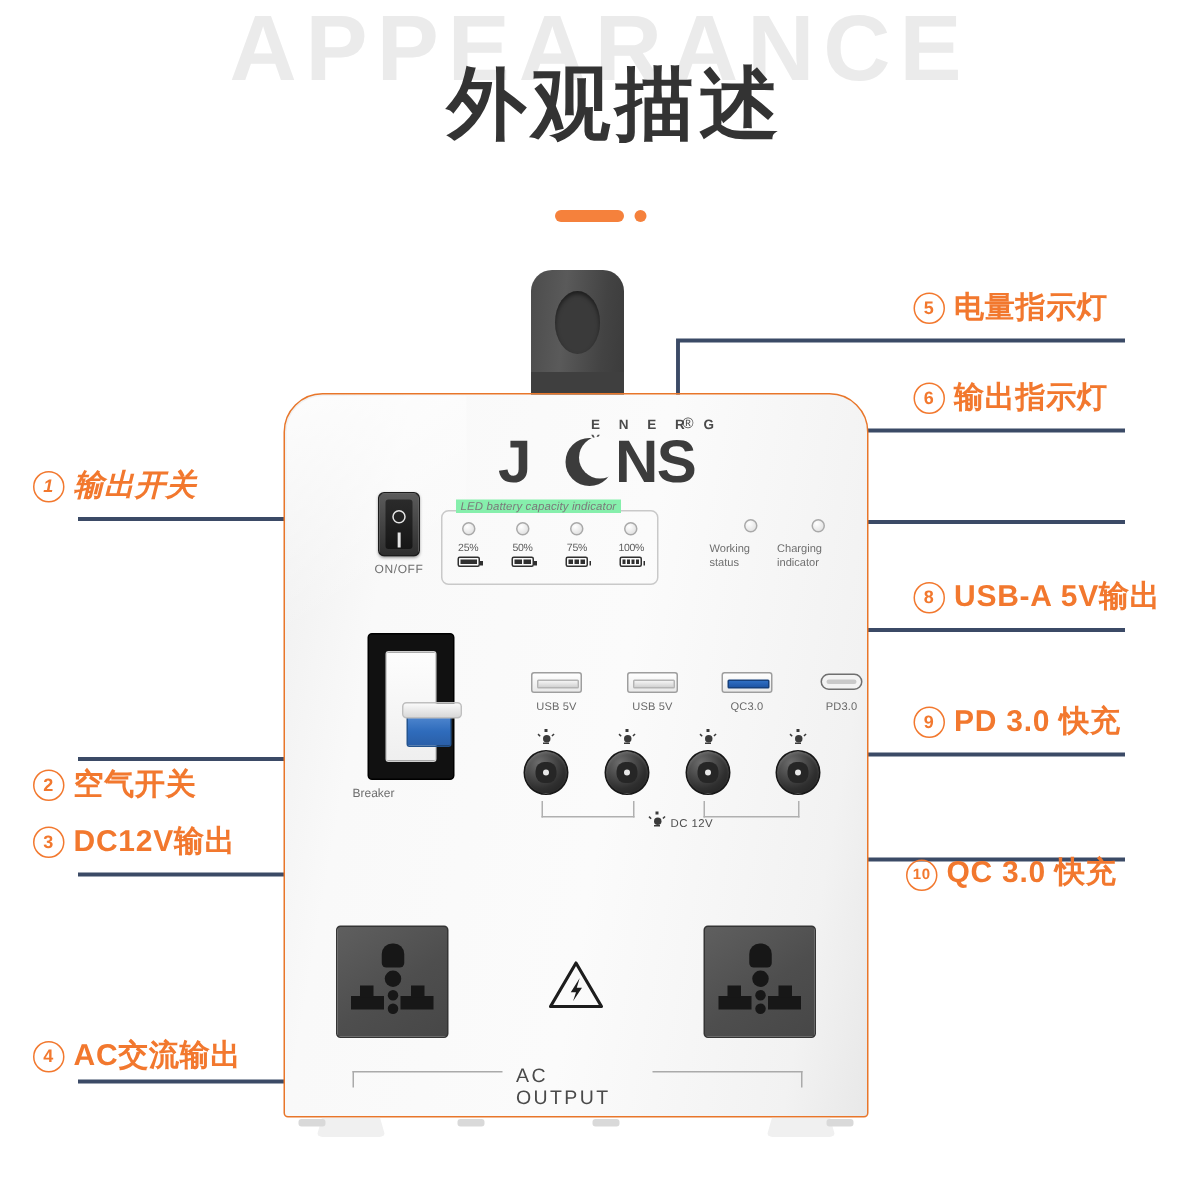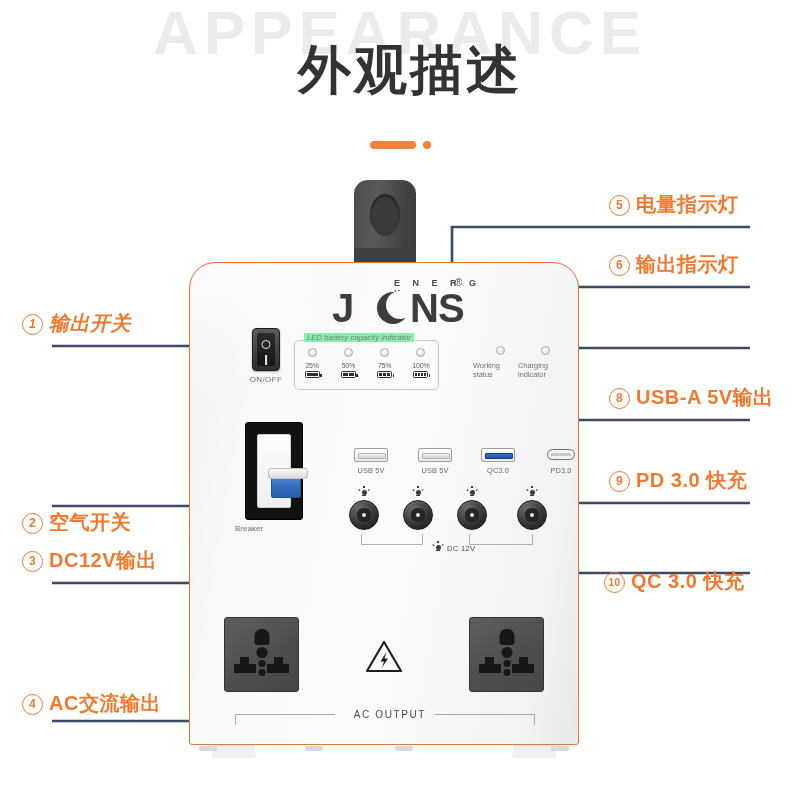--- a/index.html
+++ b/index.html
@@ -269,22 +269,22 @@
   .cap-breaker{
     position:absolute; left:46px; top:262px; width:78px; text-align:left;
     font-size:8px; color:#6e6e6e;
   }
 
   
   .warn{ position:absolute; left:176px; top:377px; width:38px; height:34px; }
 
   
   .acout-label{
-    position:absolute; left:155px; top:447px; width:82px; text-align:right;
-    font-size:10px; color:#4a4a4a; letter-spacing:1.6px;
+    position:absolute; left:155px; top:447px; width:82px; text-align:left;
+    font-size:13px; color:#4a4a4a; letter-spacing:1.6px;
   }
   .acout-br{ position:absolute; height:11px; border-top:1px solid #aaa; }
   .acout-br.l{ left:46px; top:452px; width:100px; border-left:1px solid #aaa;}
   .acout-br.r{ left:246px; top:452px; width:100px; border-right:1px solid #aaa;}
 
   
   .callout{
     position:absolute; color:#f2782e; font-weight:bold; white-space:nowrap;
     font-size:20px; letter-spacing:.5px;
   }

